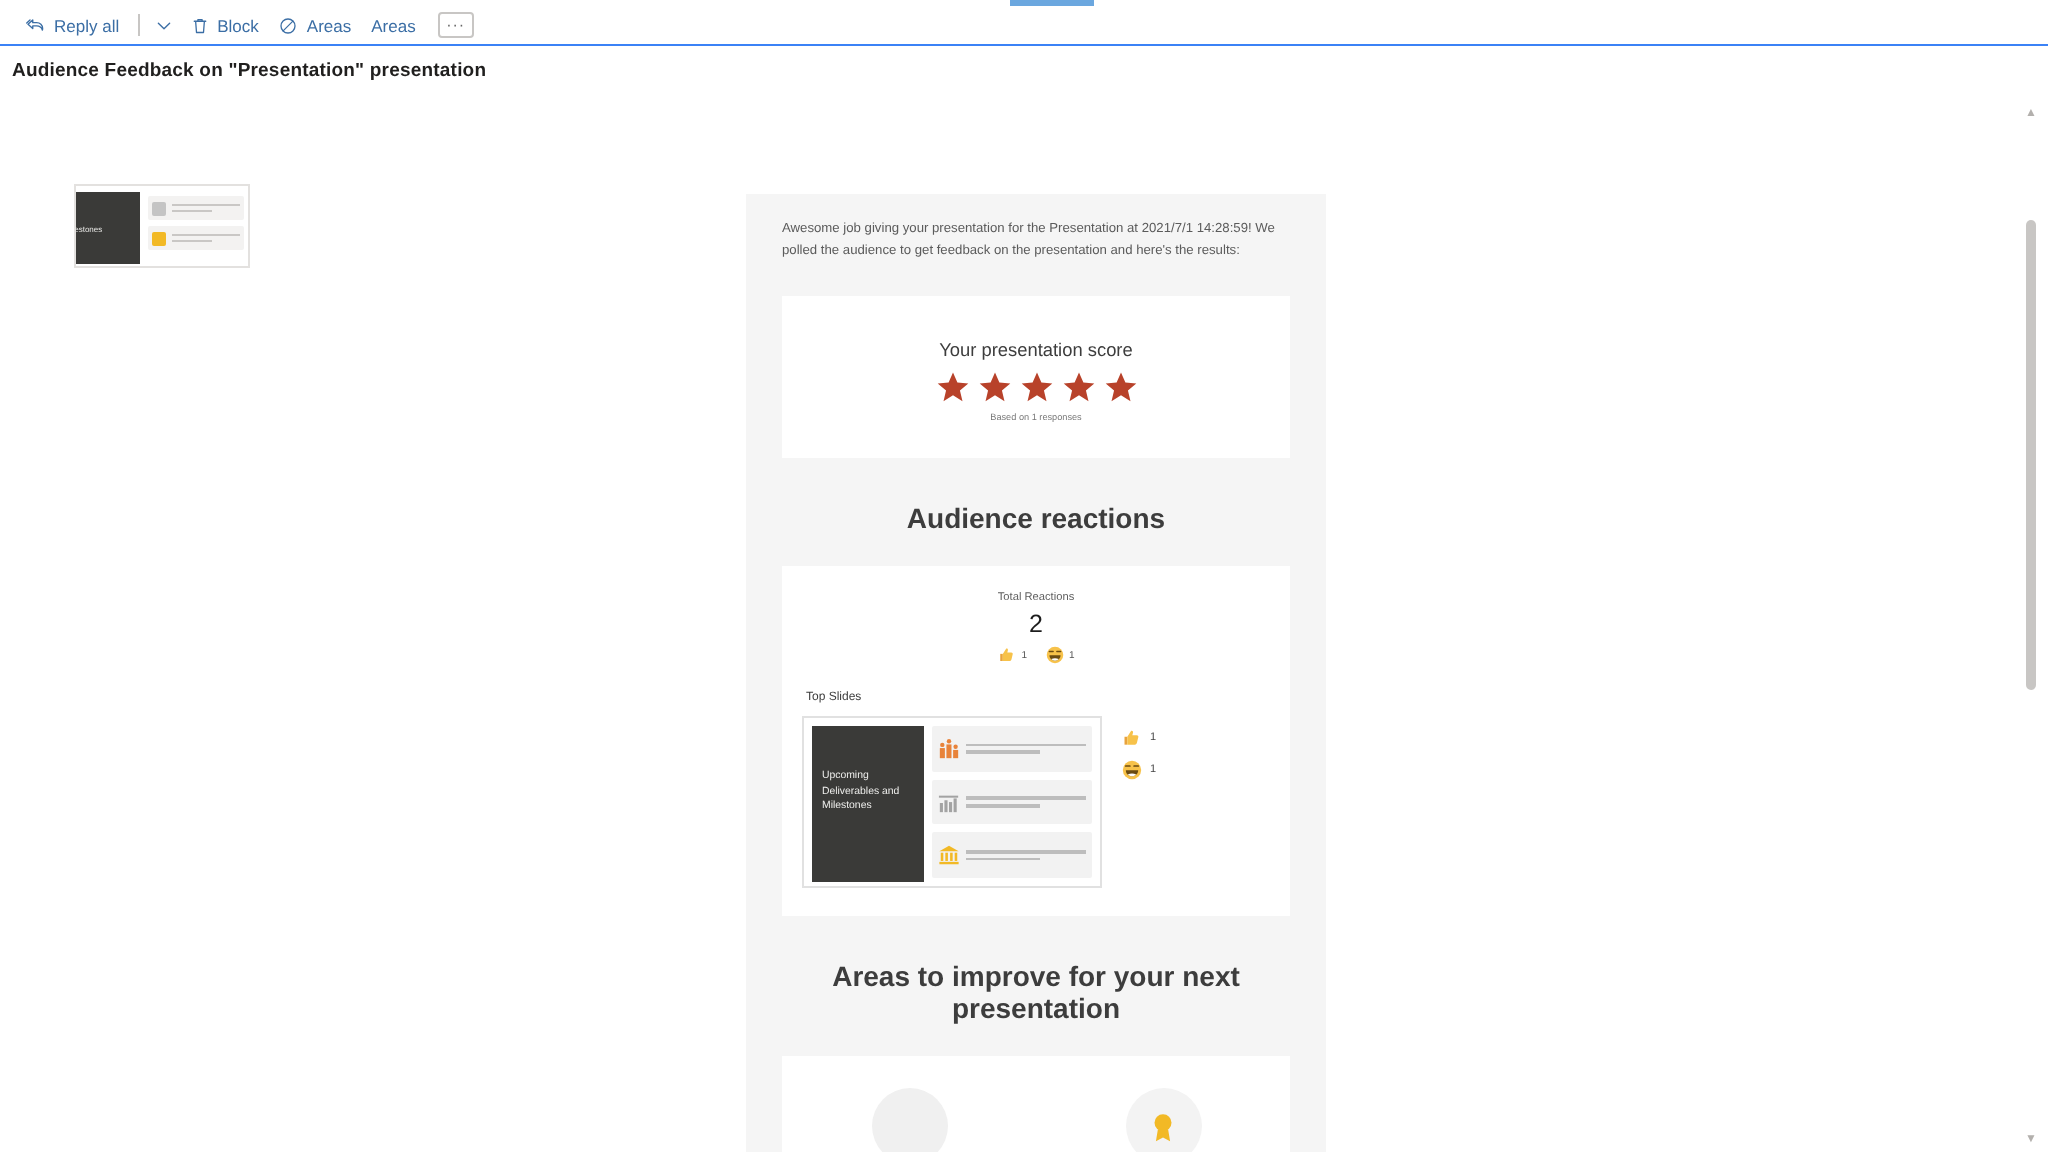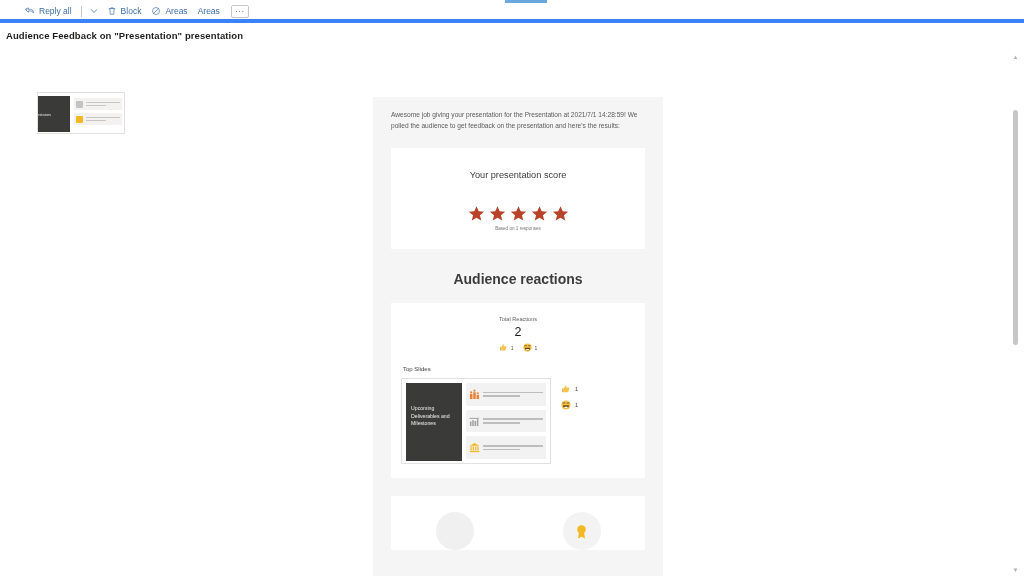--- a/index.html
+++ b/index.html
@@ -23,23 +23,23 @@
     position: absolute; left: 505px; top: 0;
     width: 42px; height: 3px;
     background: #6ba7df;
   }
 
   
   .command-bar {
     position: absolute; top: 3px; left: 0;
     width: 1024px; height: 20px;
     display: flex; align-items: center;
-    padding-left: 20px;
-    background: #ffffff;
-    border-bottom: 4px solid #3b82f6;
+    padding-left: 8px;
+    background: #ffffff;
+    border-bottom: 1px solid #3b82f6;
   }
   .cmd-btn {
     display: flex; align-items: center; gap: 4px;
     height: 18px; padding: 0 5px;
     color: #3b6ea5;
     font-size: 8.5px;
     cursor: pointer; white-space: nowrap;
     border-radius: 2px;
   }
   .cmd-ico { width: 10px; height: 10px; display:block; }
@@ -126,21 +126,21 @@
   
   .card {
     background: #ffffff;
     width: 254px;
     margin-bottom: 18px;
   }
 
   
   .score-card { padding: 22px 0 18px 0; text-align: center; }
   .score-title {
-    font-size: 9.2px; color: #3d3d3d; margin-bottom: 25px;
+    font-size: 9.2px; color: #3d3d3d; margin-bottom: 5px;
   }
   .stars {
     display:flex; justify-content:center; gap: 4px; margin-bottom: 4px;
   }
   .star { width: 17px; height: 17px; display:block; }
   .score-value {
     font-size: 12.5px; color: #222; margin-top: 1px; letter-spacing: .2px;
   }
   .score-sub {
     font-size: 4.6px; color: #777; margin-top: 3px;
@@ -441,20 +441,21 @@
               <path d="M4.5 7.2h5M14.5 7.2h5" stroke="#6b4b12" stroke-width="2" stroke-linecap="round" fill="none"></path>
               <path d="M4.6 12.4h14.8c0 4.2-3.3 7.2-7.4 7.2s-7.4-3-7.4-7.2z" fill="#6b4b12"></path>
               <path d="M7 17.4c3.2-1.6 6.8-1.6 10 0-1.3 1.4-3 2.2-5 2.2s-3.7-.8-5-2.2z" fill="#fff"></path>
             </svg>
             <span class="sr-n">1</span>
           </div>
         </div>
       </div>
     </div>
 
+    <div class="section-heading">Areas to improve for your next presentation</div>
 
     <div class="improve-card">
       <div class="improve-item">
         <div class="improve-circle"></div>
       </div>
       <div class="improve-item">
         <div class="improve-circle accent">
           <svg class="ic-glyph" viewBox="0 0 24 24">
             <circle cx="12" cy="9" r="6" fill="#f2b925"></circle>
             <path d="M8.4 13.5 7 22l5-2.6L17 22l-1.4-8.5z" fill="#f2b925"></path>

